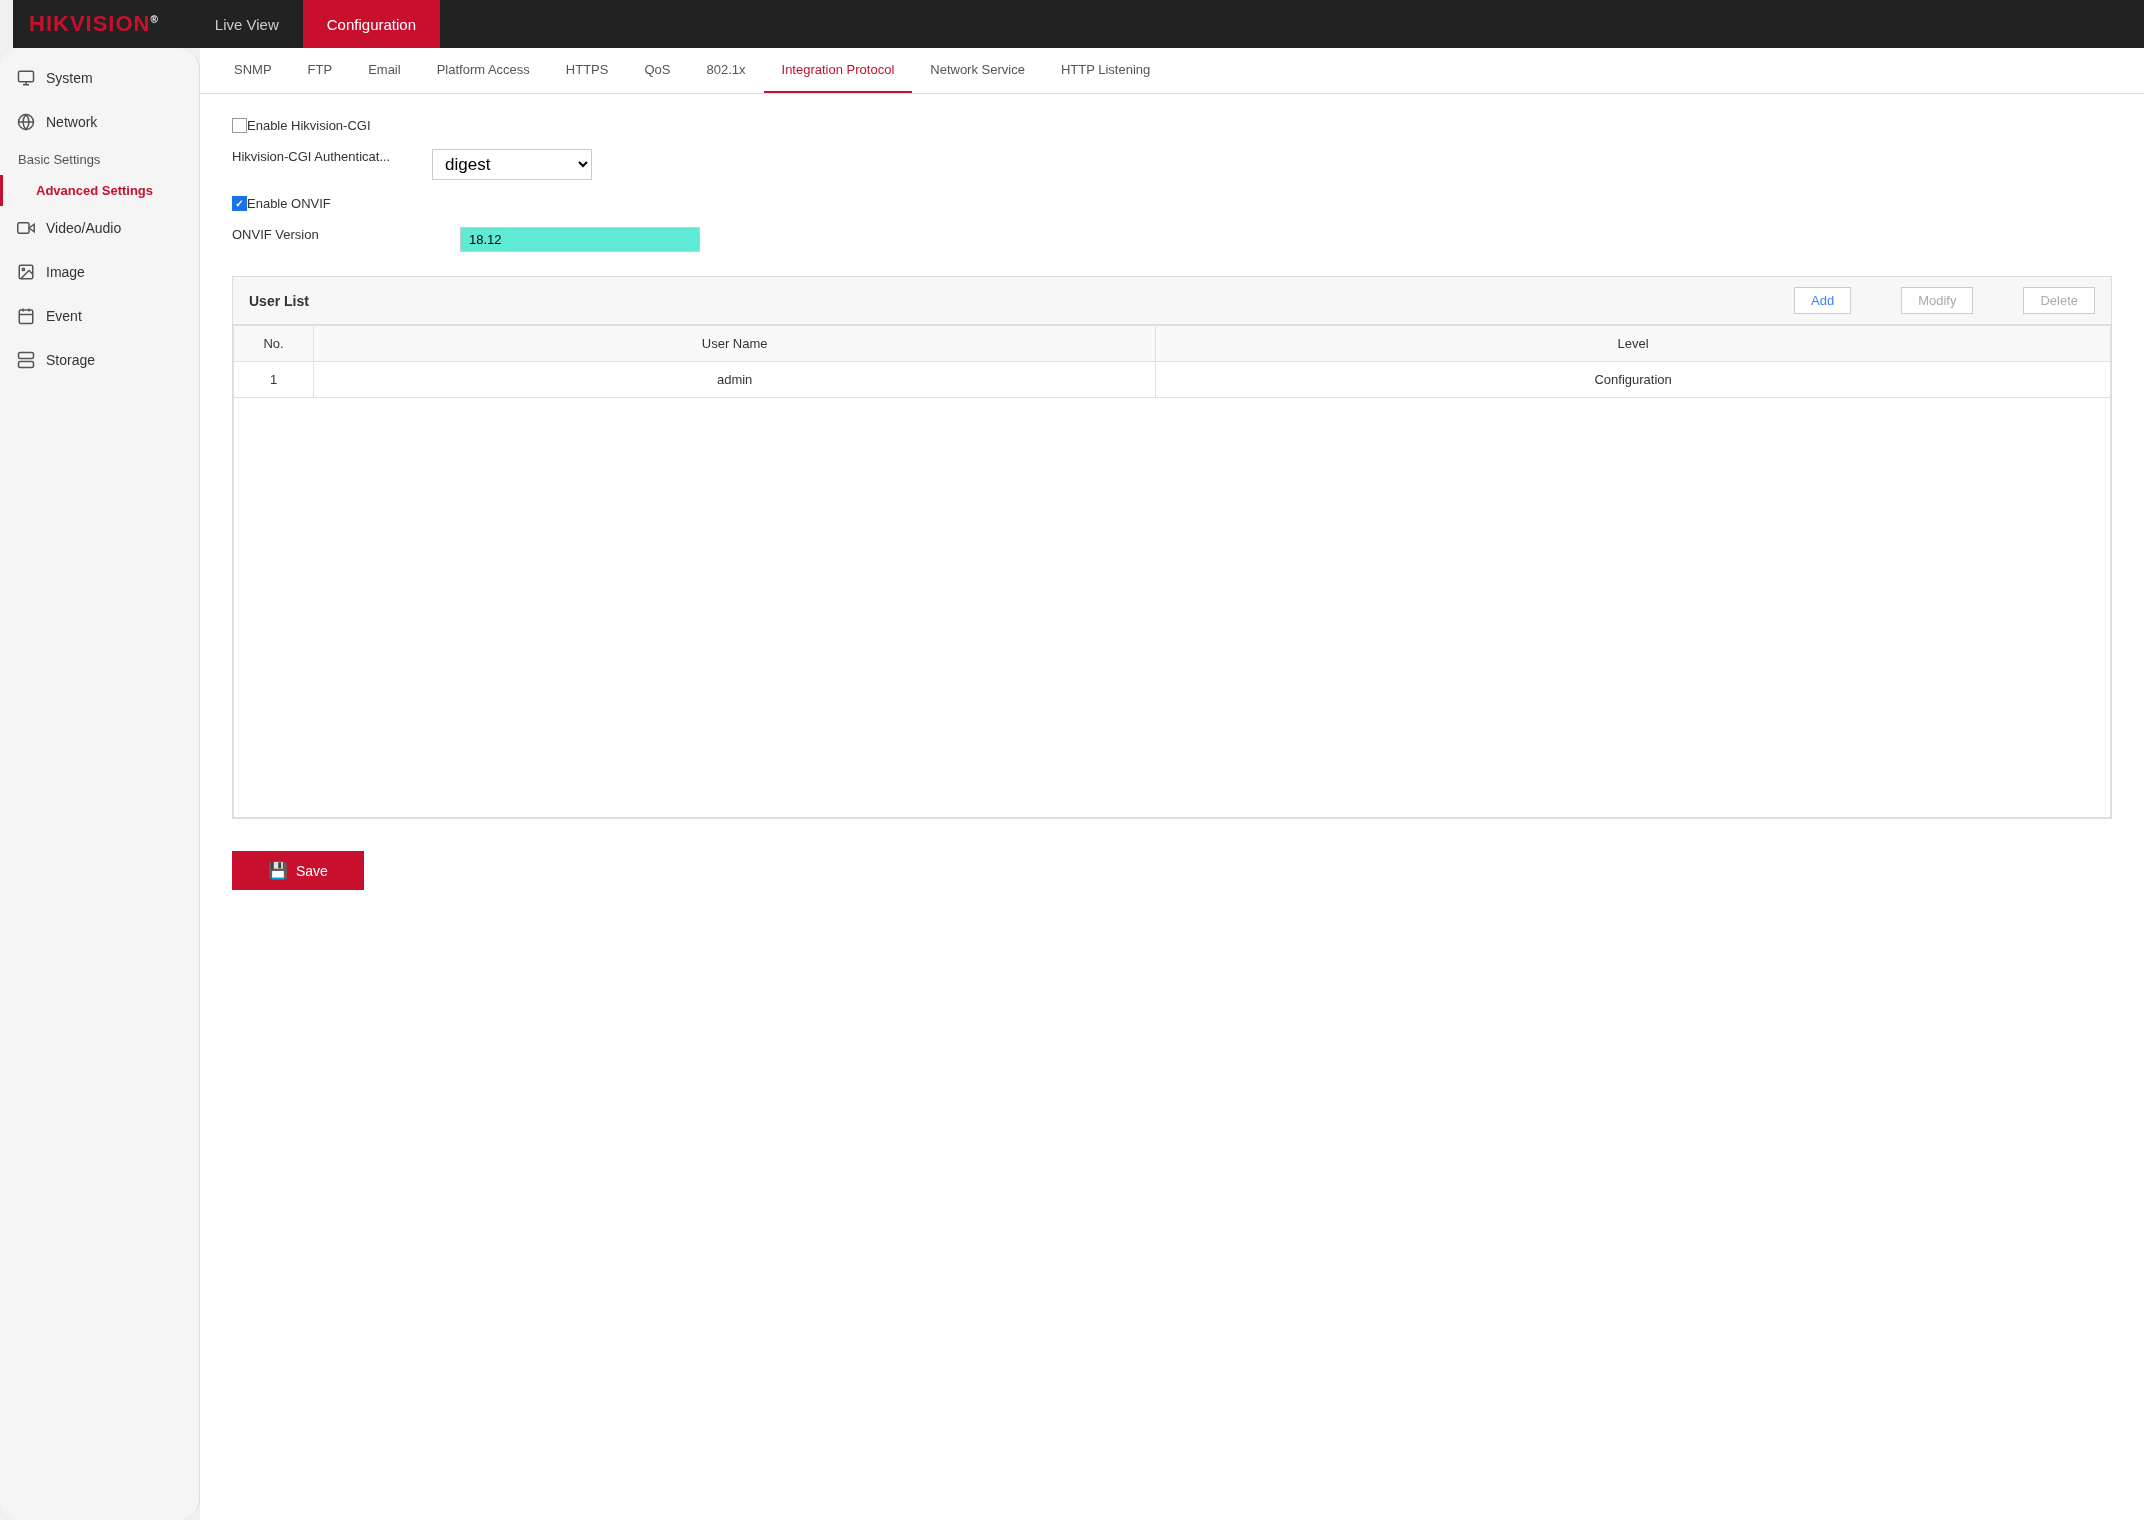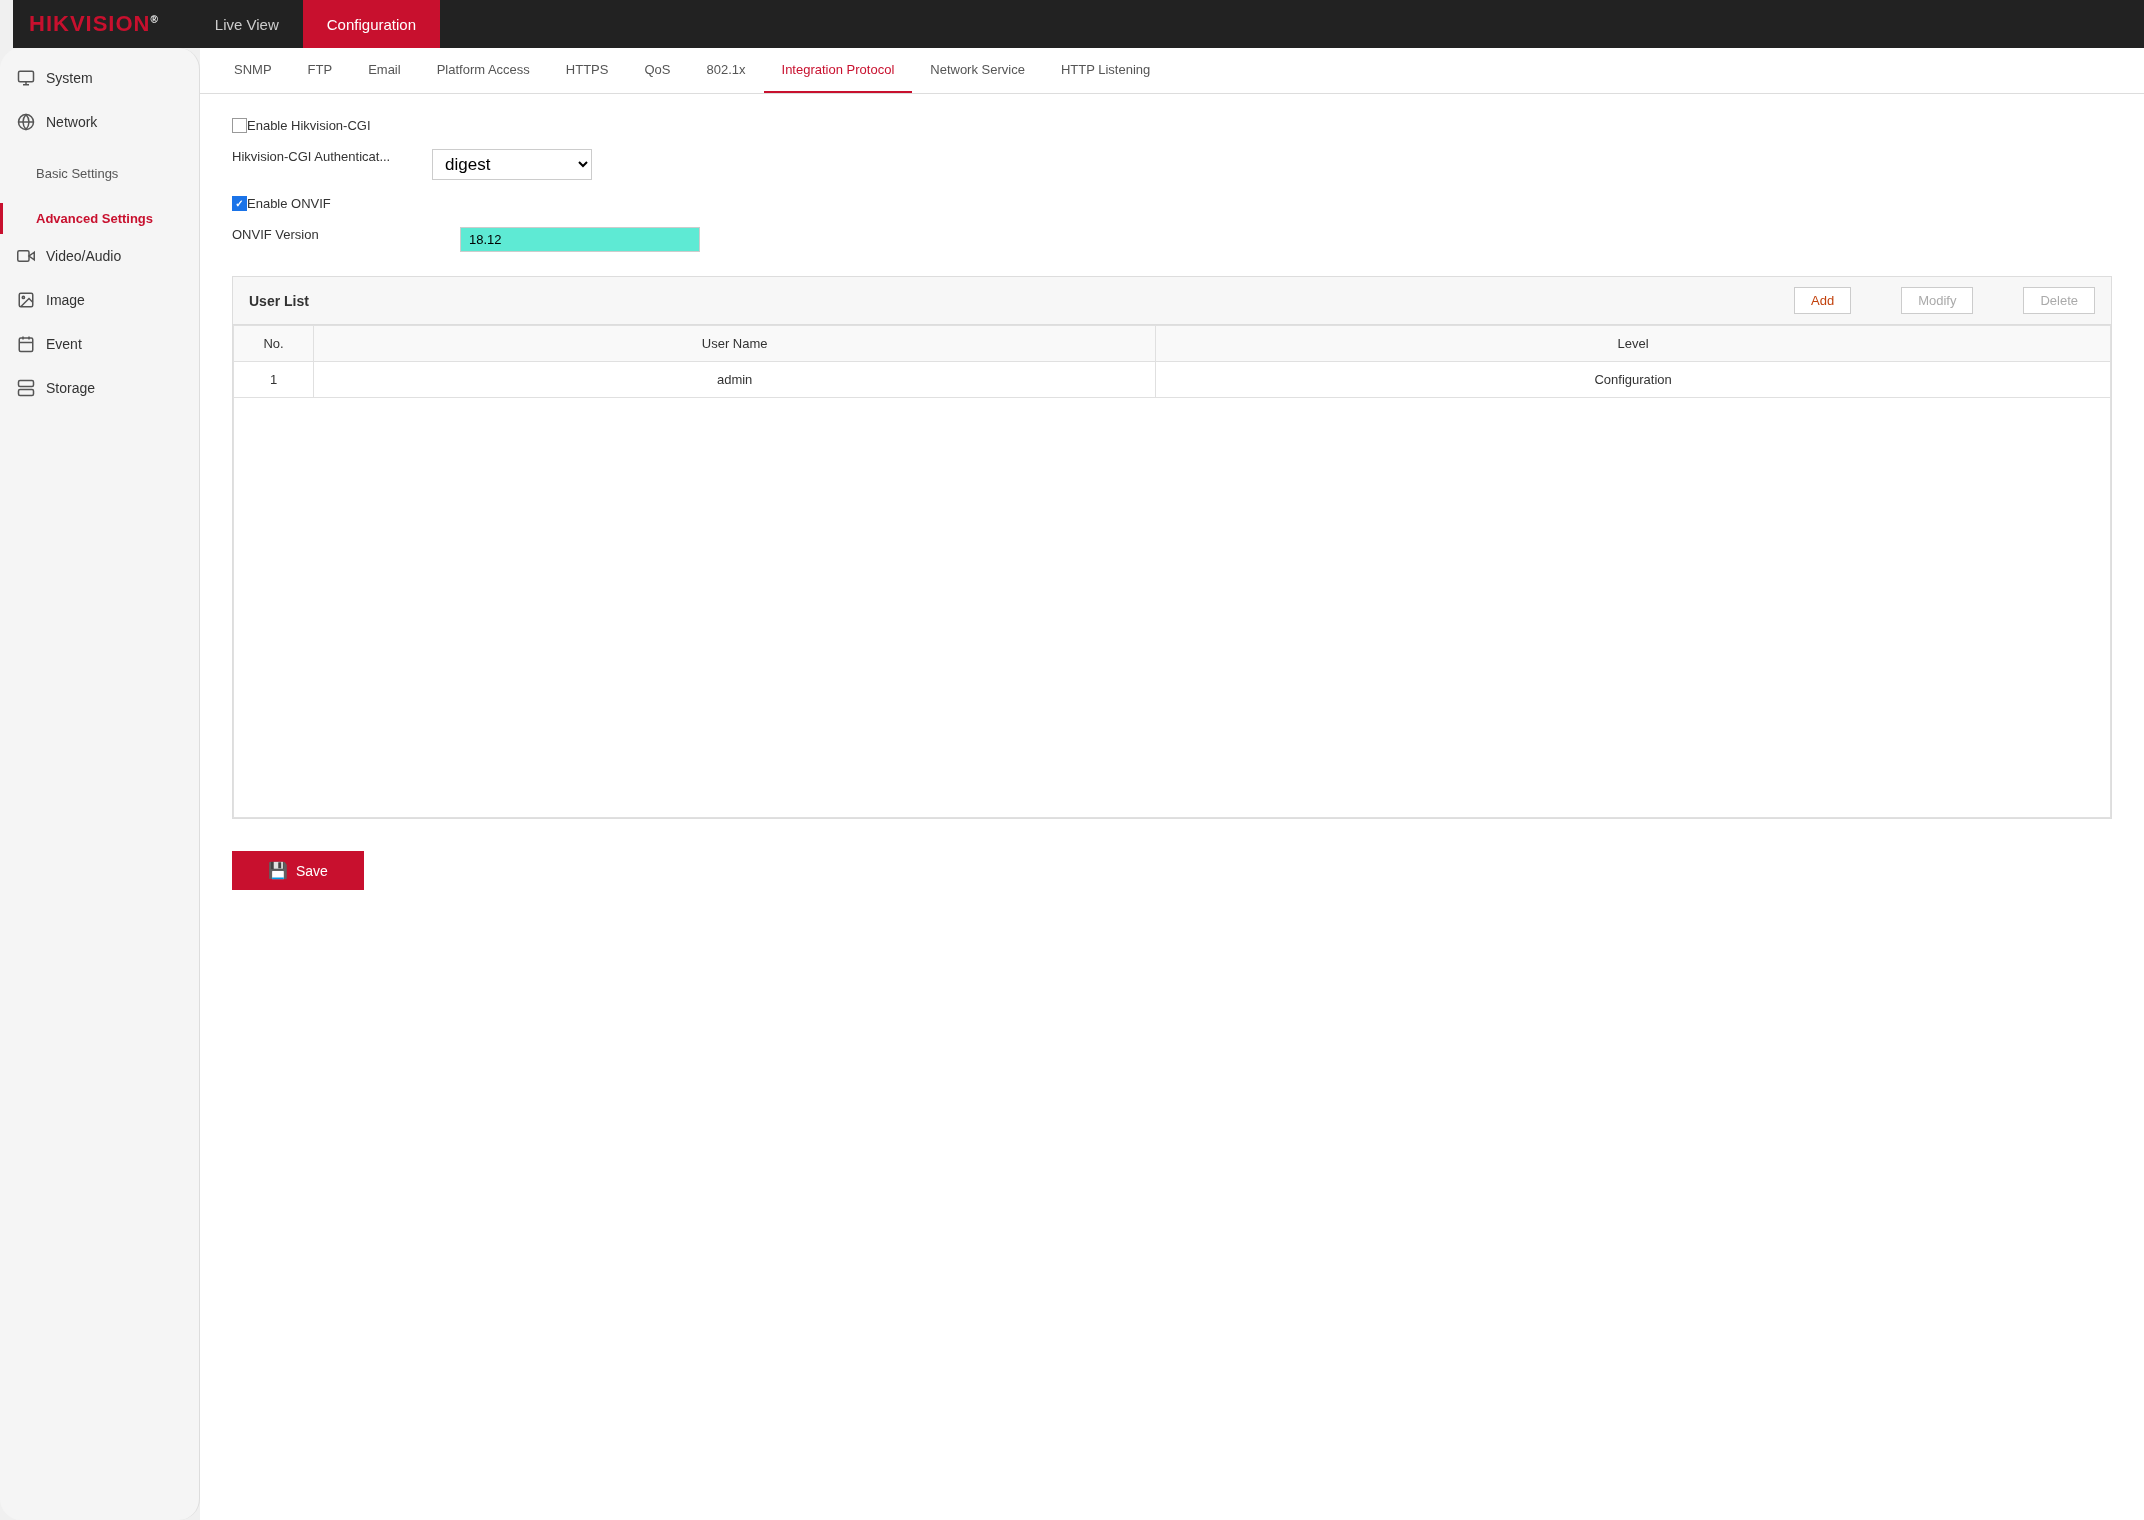--- a/index.html
+++ b/index.html
@@ -63,25 +63,24 @@
     }
     .sidebar-item .icon {
       width: 20px;
       height: 20px;
       display: flex;
       align-items: center;
       justify-content: center;
       flex-shrink: 0;
     }
     .sidebar-sub {
-      padding: 8px 16px 8px 36px;
-      cursor: pointer;
-      font-size: 13px;
-      color: #333;
-      margin-top: 14px;
+      padding: 8px 16px 8px 18px;
+      cursor: pointer;
+      font-size: 13px;
+      color: #333;
     }
     .sidebar-sub.active {
       color: #c8102e;
       font-weight: bold;
       border-left: 3px solid #c8102e;
       padding-left: 33px;
     }
     .sidebar-sub.normal { color: #555; }
 
     
@@ -192,21 +191,21 @@
     .user-list-buttons {
       display: flex;
       gap: 8px;
     }
     .btn {
       padding: 5px 16px;
       font-size: 13px;
       border: 1px solid #ccc;
       background: #fff;
       cursor: pointer;
-      color: #c2410c;
+      color: #3b82f6;
     }
     .btn.disabled { color: #aaa; cursor: default; margin-left: 42px; }
 
     table {
       width: 100%;
       border-collapse: collapse;
     }
     th {
       background: #f9f9f9;
       border: 1px solid #e0e0e0;

